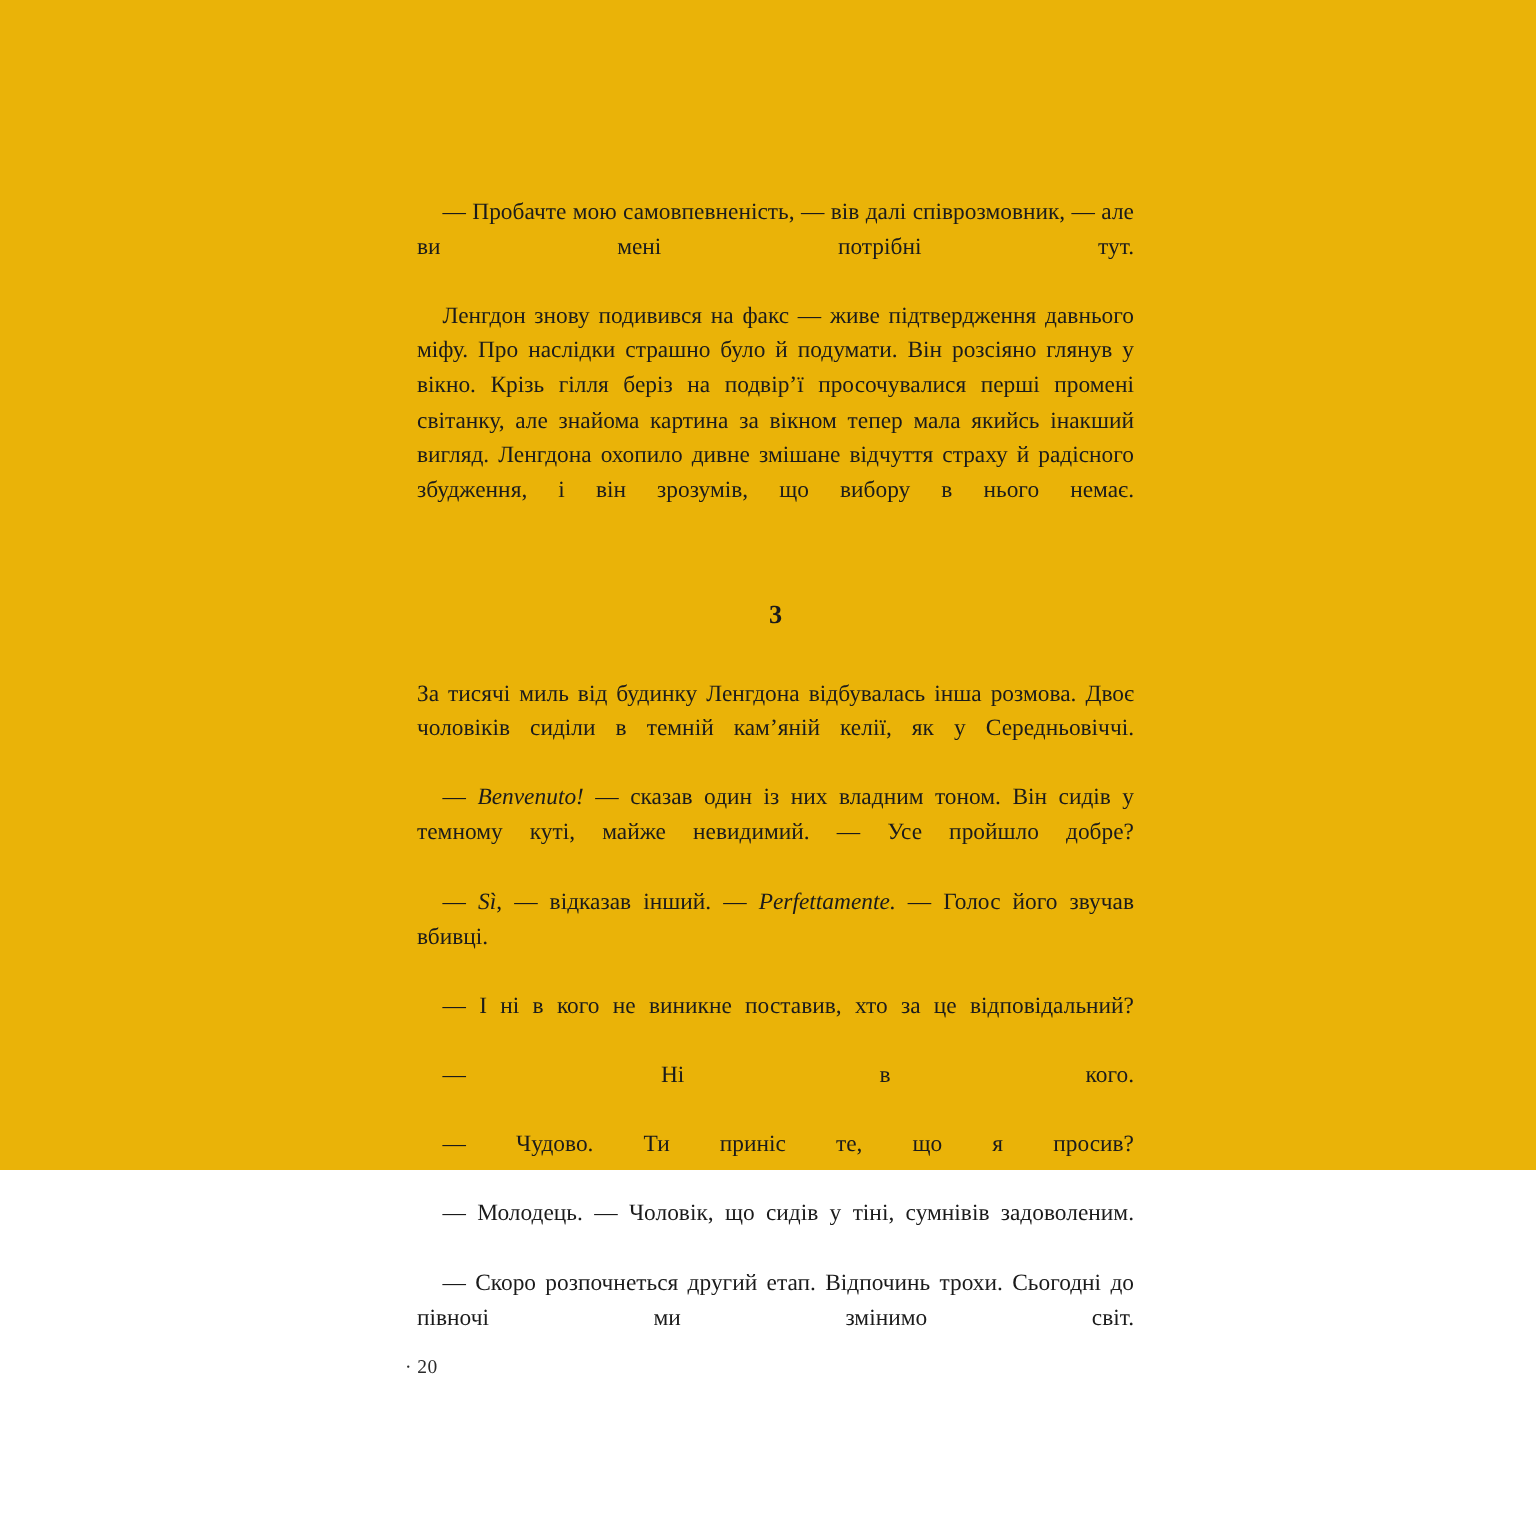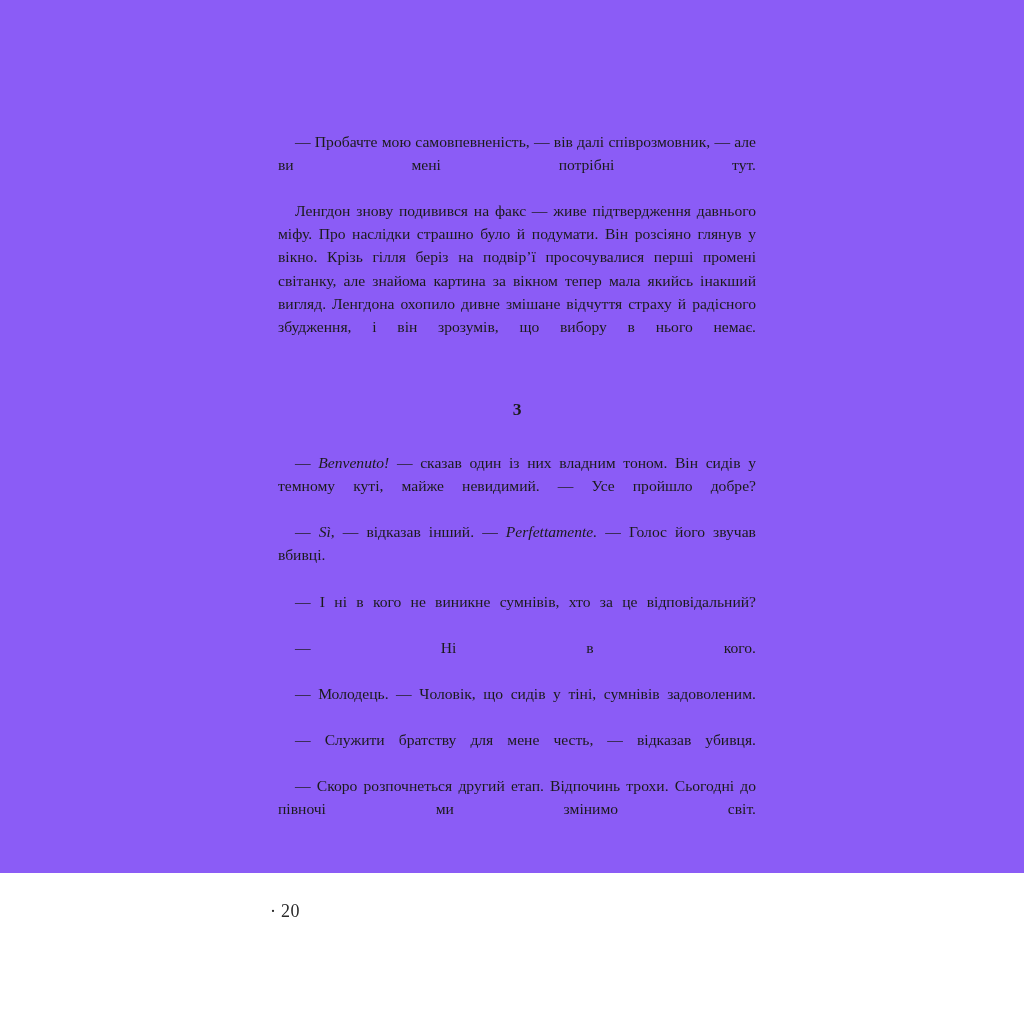--- a/index.html
+++ b/index.html
@@ -13,22 +13,22 @@
     height: 1024px;
     overflow: hidden;
     font-family: "Liberation Serif", "DejaVu Serif", serif;
     color: #1b1b1b;
     -webkit-font-smoothing: antialiased;
   }
 
   .page {
     position: relative;
     width: 1024px;
-    height: 873px;
-    background: #8b5cf6;
+    height: 780px;
+    background: #eab308;
   }
 
   
   .text-block {
     position: absolute;
     left: 278px;
     top: 130px;
     width: 478px;
   }
 
@@ -67,21 +67,21 @@
   .gap-after-chapter  { height: 30px; }
 
   em.foreign {
     font-style: italic;
   }
 
   .folio {
     position: absolute;
     left: 270px;
     top: 903px;
-    font-size: 18px;
+    font-size: 13px;
     line-height: 16px;
     color: #2a2a2a;
     letter-spacing: 0.3px;
     white-space: pre;
   }
 </style>
 </head>
 <body>
 
 <div class="page">
@@ -92,38 +92,39 @@
 
     <p class="para">Ленгдон знову подивився на факс — живе підтвердження давнього міфу. Про наслідки страшно було й подумати. Він розсіяно глянув у вікно. Крізь гілля беріз на подвір’ї просочувалися перші промені світанку, але знайома картина за вікном тепер мала якийсь інакший вигляд. Ленгдона охопило дивне змішане відчуття страху й радісного збудження, і він зрозумів, що вибору в нього немає.</p>
 
 
     <div class="gap-before-chapter"></div>
 
     <p class="chapter-number">3</p>
 
     <div class="gap-after-chapter"></div>
 
+    <p class="para no-indent">За тисячі миль від будинку Ленгдона відбувалась інша розмова. Двоє чоловіків сиділи в темній кам’яній келії, як у Середньовіччі.</p>
 
     <p class="para">
       <span>— </span><em class="foreign">Benvenuto!</em><span> — сказав один із них владним тоном. Він сидів у темному куті, майже невидимий. — Усе пройшло добре?</span>
     </p>
 
     <p class="para">
       <span>— </span><em class="foreign">Sì</em><span>, — відказав інший. — </span><em class="foreign">Perfettamente.</em><span> — Голос його звучав вбивці.</span>
     </p>
 
-    <p class="para">— І ні в кого не виникне сумнівів, хто за це відповідальний?</p>
+    <p class="para">— І ні в кого не виникне поставив, хто за це відповідальний?</p>
 
     <p class="para">— Ні в кого.</p>
 
+    <p class="para">— Чудово. Ти приніс те, що я просив?</p>
 
 
     <p class="para">— Молодець. — Чоловік, що сидів у тіні, сумнівів задоволеним.</p>
 
-    <p class="para">— Служити братству для мене честь, — відказав убивця.</p>
 
     <p class="para">— Скоро розпочнеться другий етап. Відпочинь трохи. Сьогодні до півночі ми змінимо світ.</p>
 
   </div>
 
   <div class="folio">· 20</div>
 
 </div>
 
 </body></html>

